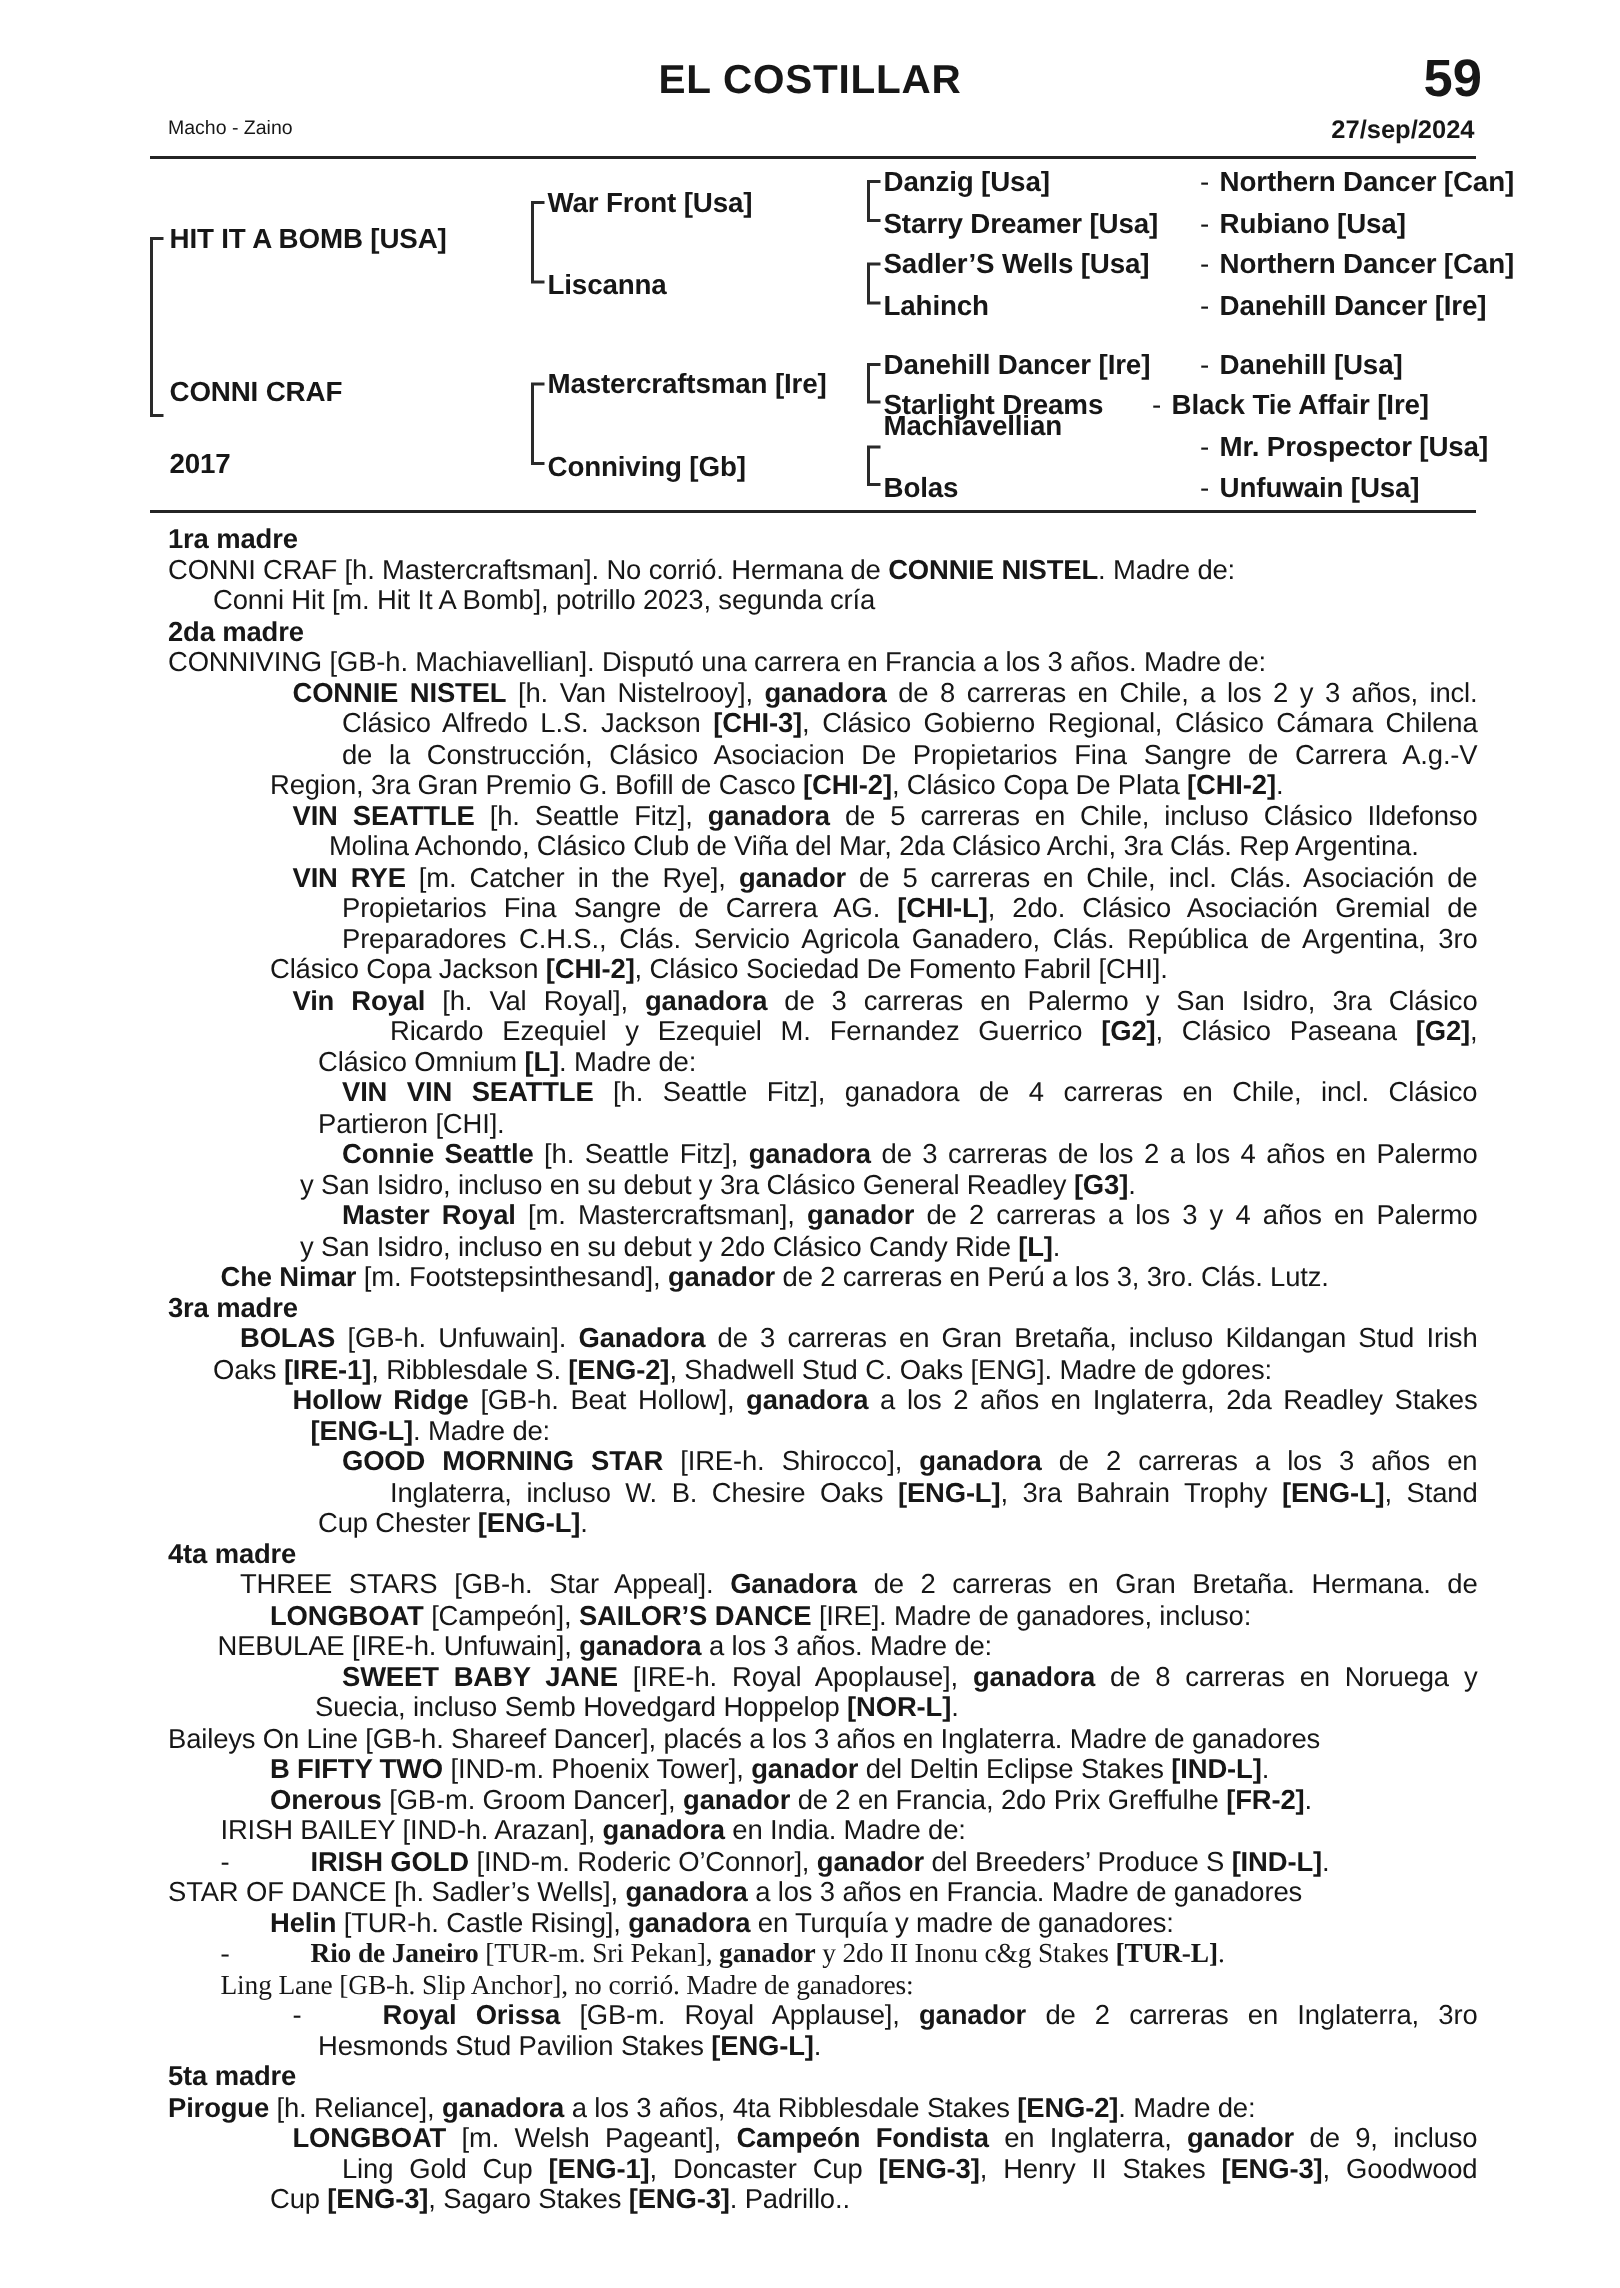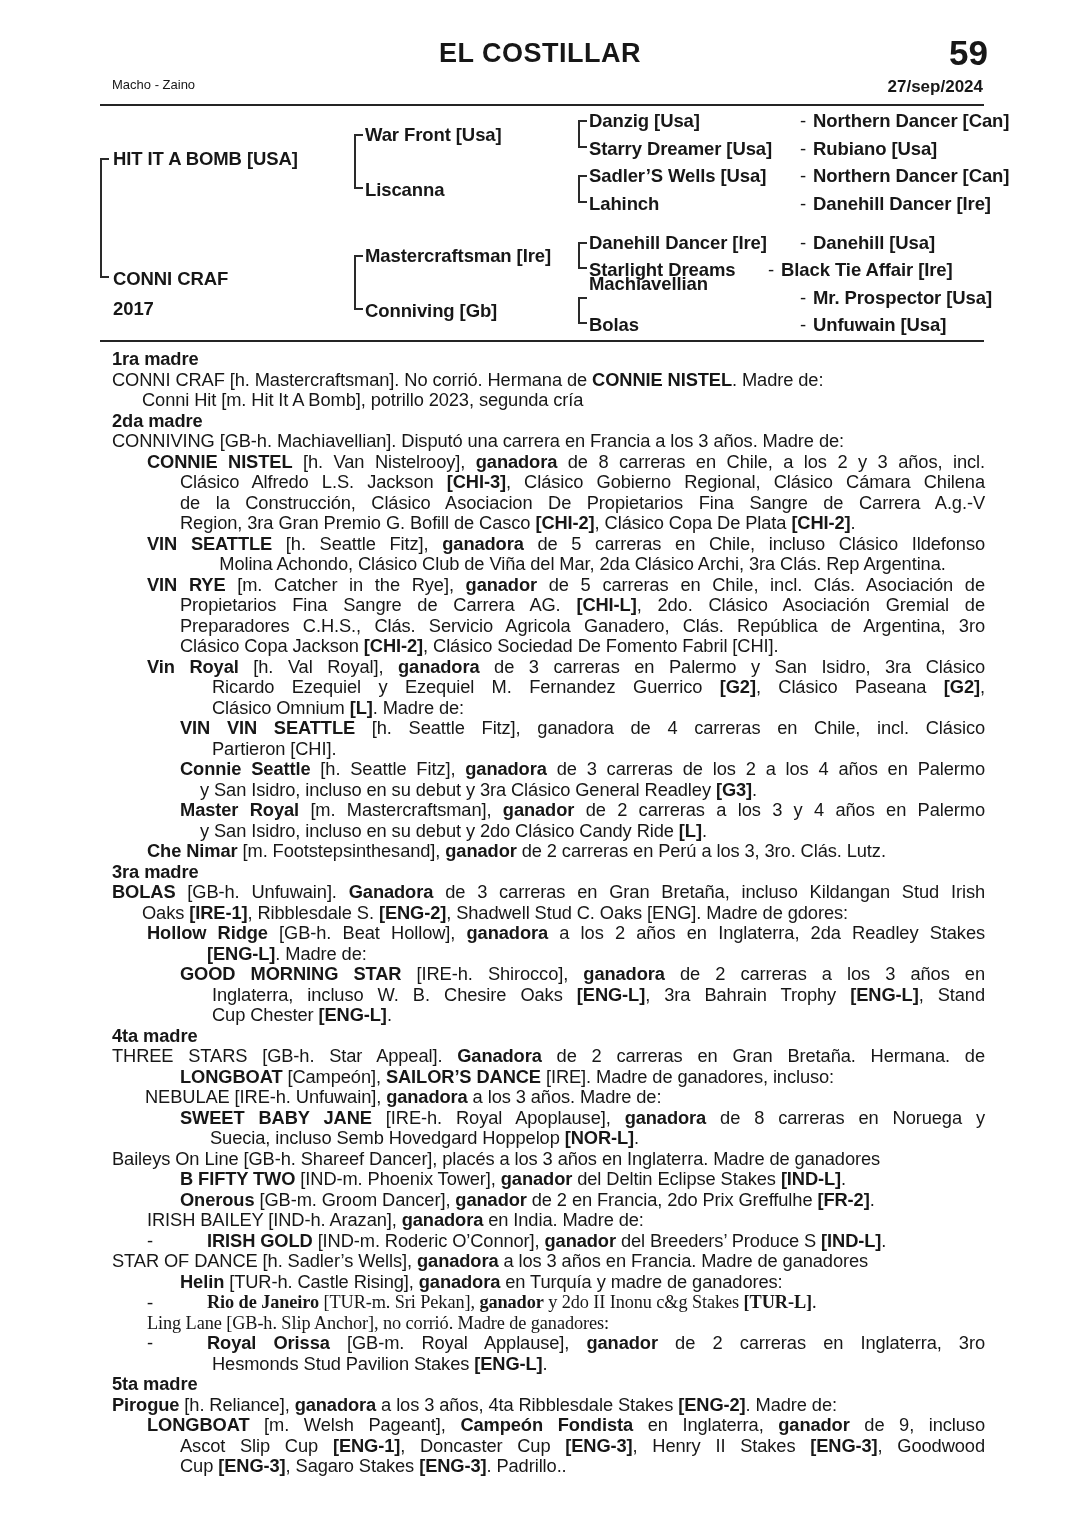--- a/index.html
+++ b/index.html
@@ -24,36 +24,36 @@
   .g4dash{font-weight:400;padding-right:7px;}
   .br{position:absolute;border-left:2px solid #2a2a2a;width:8px;}
   .br::before{content:"";position:absolute;left:0;top:0;width:7px;height:2px;background:#2a2a2a;}
   .br::after{content:"";position:absolute;left:0;bottom:0;width:7px;height:2px;background:#2a2a2a;}
 
   
   .bodytext{position:absolute;top:349px;left:112px;width:873px;
             font-size:18.3px;line-height:20.5px;letter-spacing:-0.1px;}
   .bheading{font-weight:700;}
   .line{}
-  .j{text-align:justify;text-align-last:justify;}
+  .j{text-align:justify;text-align-last:justify;margin-left:48px;}
   .b{font-weight:700;}
   .dash{display:inline-block;width:60px;}
 </style>
 </head>
 <body>
 
 <div class="page">
   <div class="title">EL COSTILLAR</div>
   <div class="pagenum">59</div>
   <div class="sub-left">Macho - Zaino</div>
   <div class="sub-right">27/sep/2024</div>
 
   <div class="pedigree" id="pedigree">
       <div class="pname" style="left: 13px; top: 42px;">HIT IT A BOMB [USA]</div>
-      <div class="pname" style="left: 13px; top: 162px;">CONNI CRAF</div>
+      <div class="pname" style="left: 13px; top: 144px;">CONNI CRAF</div>
       <div class="pname" style="left: 13px; top: 192px;">2017</div>
       <div class="pname" style="left: 265px; top: 18px;">War Front [Usa]</div>
       <div class="pname" style="left: 265px; top: 73px;">Liscanna</div>
       <div class="pname" style="left: 265px; top: 139px;">Mastercraftsman [Ire]</div>
       <div class="pname" style="left: 265px; top: 194px;">Conniving [Gb]</div>
       <div class="pname" style="left: 489px; top: 4px;">Danzig [Usa]</div>
       <div class="pname" style="left: 489px; top: 32px;">Starry Dreamer [Usa]</div>
       <div class="pname" style="left: 489px; top: 59px;">Sadler’S Wells [Usa]</div>
       <div class="pname" style="left: 489px; top: 87px;">Lahinch</div>
       <div class="pname" style="left: 489px; top: 126px;">Danehill Dancer [Ire]</div>
@@ -179,17 +179,17 @@
       <div class="para">
         <div class="line j" style="padding-left: 35px;"><span class="dash">-</span><span class="b">Royal Orissa</span><span> [GB-m. Royal Applause], </span><span class="b">ganador</span><span> de 2 carreras en Inglaterra, 3ro</span></div>
         <div class="line" style="padding-left: 100px;"><span>Hesmonds Stud Pavilion Stakes </span><span class="b">[ENG-L]</span><span>.</span></div>
       </div>
       <div class="bheading line">5ta madre</div>
       <div class="para">
         <div class="line" style="padding-left: 0px;"><span class="b">Pirogue</span><span> [h. Reliance], </span><span class="b">ganadora</span><span> a los 3 años, 4ta Ribblesdale Stakes </span><span class="b">[ENG-2]</span><span>. Madre de:</span></div>
       </div>
       <div class="para">
         <div class="line j" style="padding-left: 35px;"><span class="b">LONGBOAT</span><span> [m. Welsh Pageant], </span><span class="b">Campeón Fondista</span><span> en Inglaterra, </span><span class="b">ganador</span><span> de 9, incluso</span></div>
-        <div class="line j" style="padding-left: 68px;"><span>Ascot Slip Cup </span><span class="b">[ENG-1]</span><span>, Doncaster Cup </span><span class="b">[ENG-3]</span><span>, Henry II Stakes </span><span class="b">[ENG-3]</span><span>, Goodwood</span></div>
+        <div class="line j" style="padding-left: 68px;"><span>Ling Gold Cup </span><span class="b">[ENG-1]</span><span>, Doncaster Cup </span><span class="b">[ENG-3]</span><span>, Henry II Stakes </span><span class="b">[ENG-3]</span><span>, Goodwood</span></div>
         <div class="line" style="padding-left: 68px;"><span>Cup </span><span class="b">[ENG-3]</span><span>, Sagaro Stakes </span><span class="b">[ENG-3]</span><span>. Padrillo..</span></div>
       </div>
     </div>
 </div>
 
 </body></html>

